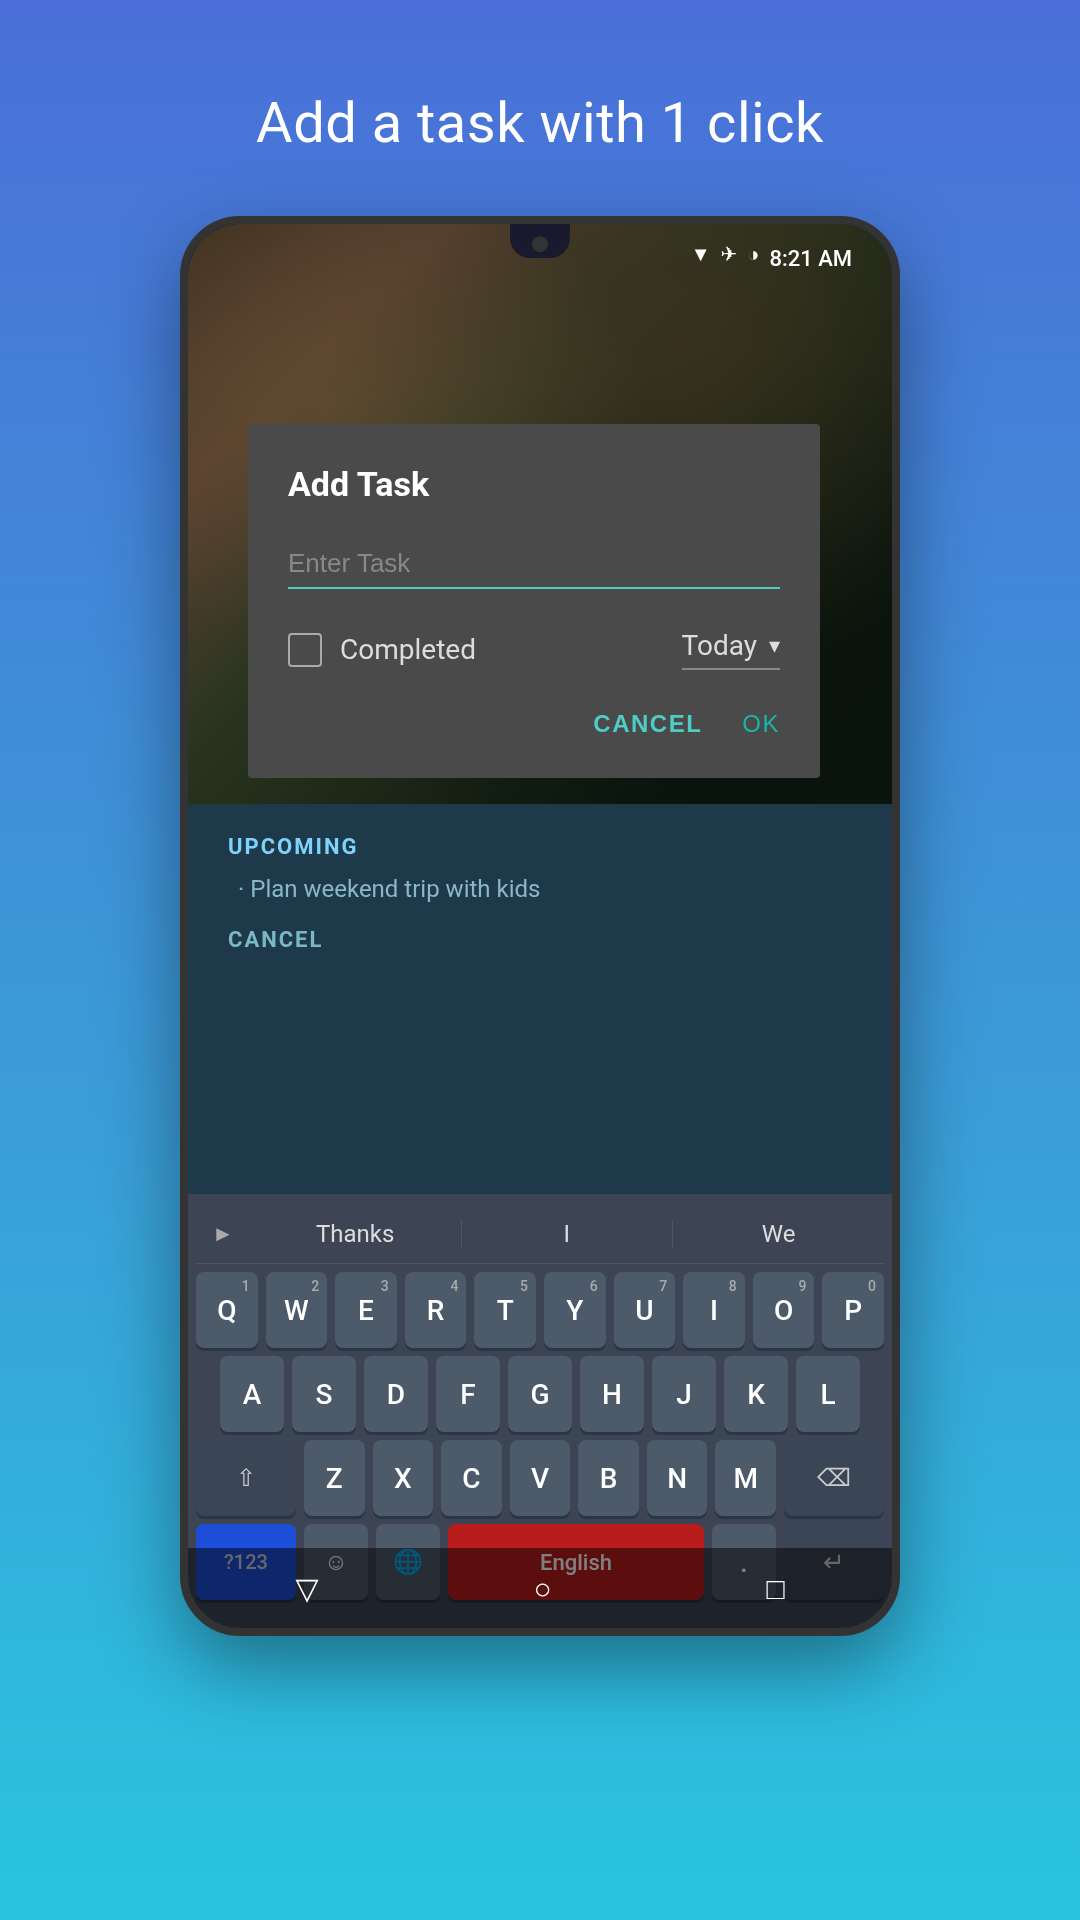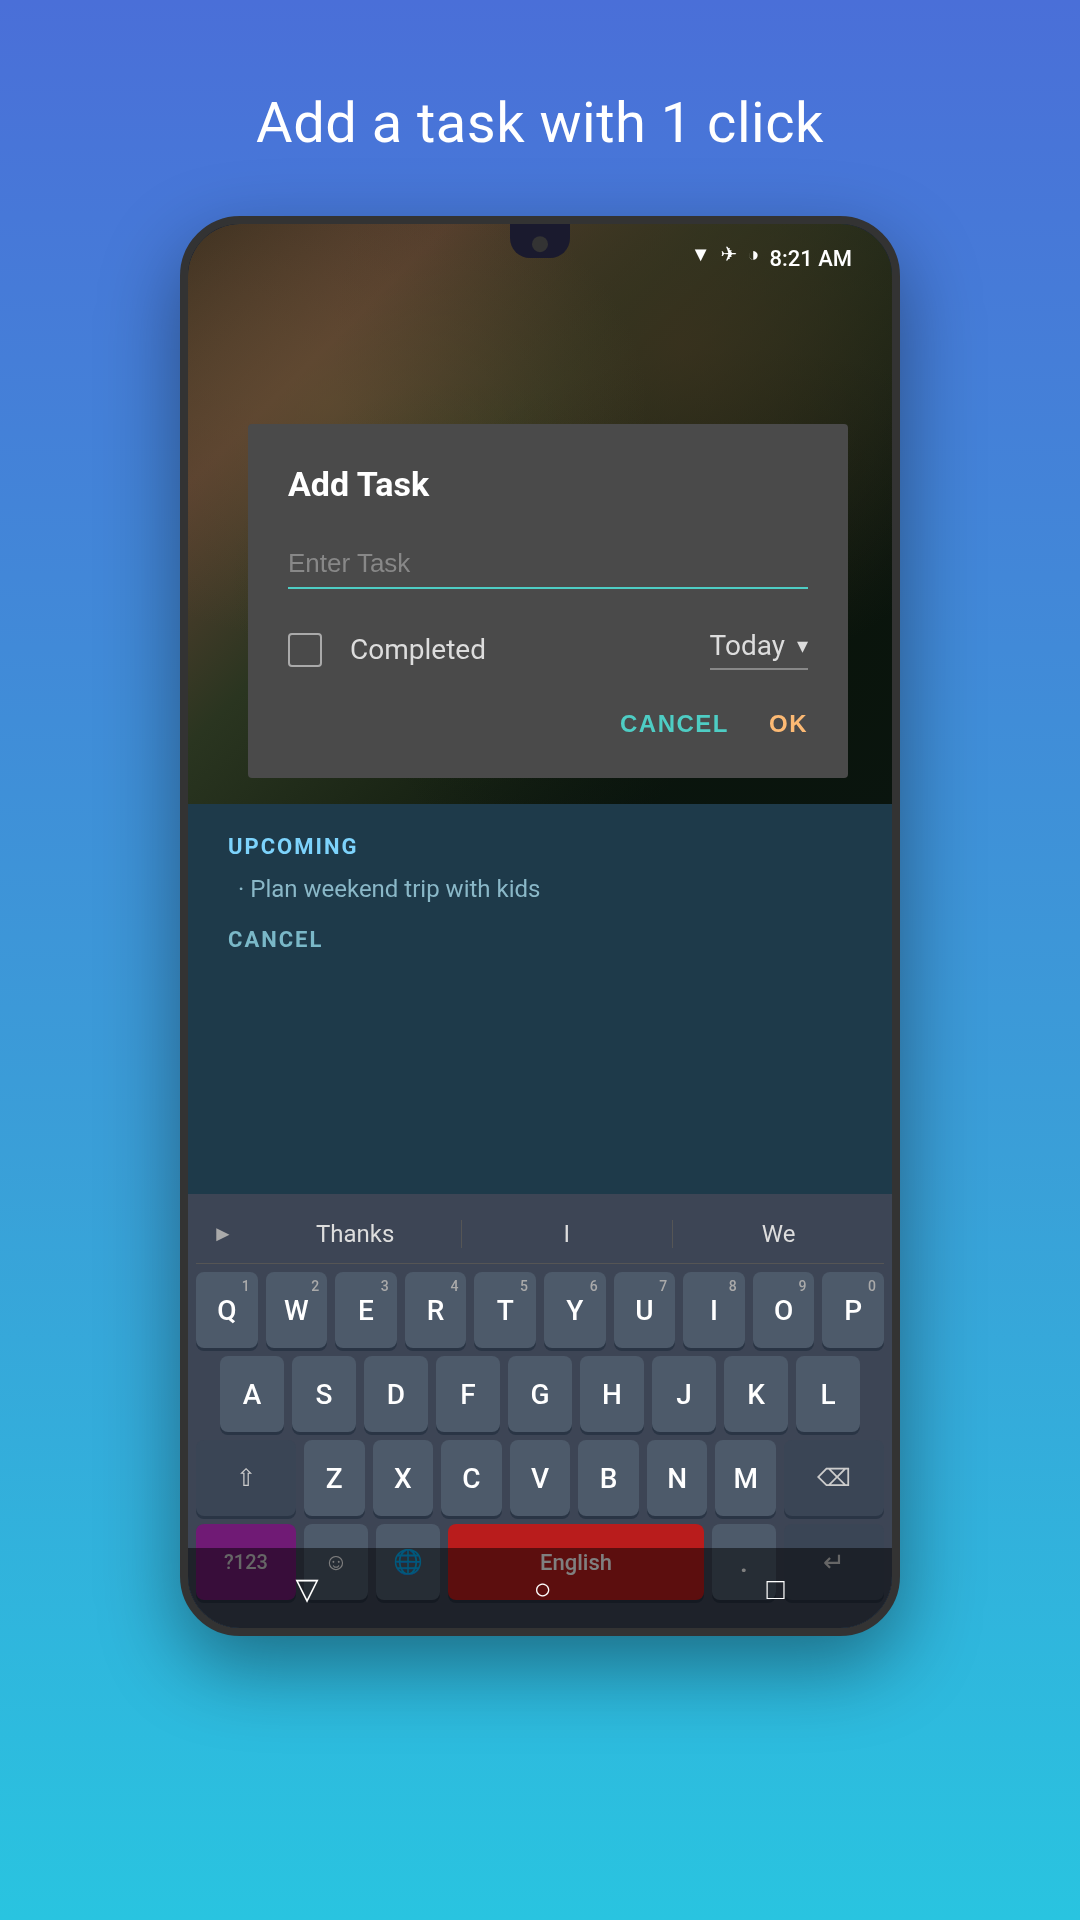--- a/index.html
+++ b/index.html
@@ -142,21 +142,21 @@
         radial-gradient(ellipse at 70% 20%, rgba(60,50,30,0.8) 0%, transparent 50%),
         radial-gradient(ellipse at 40% 60%, rgba(30,50,20,0.7) 0%, transparent 40%),
         radial-gradient(ellipse at 80% 70%, rgba(10,20,10,0.9) 0%, transparent 50%);
     }
 
     
     .dialog-overlay {
       position: absolute;
       top: 200px;
       left: 60px;
-      right: 44px;
+      right: 72px;
       background: #4a4a4a;
       border-radius: 4px;
       padding: 40px;
       z-index: 20;
     }
 
     .dialog-title {
       color: white;
       font-size: 34px;
       font-weight: 700;
@@ -182,21 +182,21 @@
     .dialog-row {
       display: flex;
       align-items: center;
       justify-content: space-between;
       margin-bottom: 40px;
     }
 
     .completed-section {
       display: flex;
       align-items: center;
-      gap: 28px;
+      gap: 18px;
     }
 
     .checkbox {
       width: 34px;
       height: 34px;
       border: 2.5px solid #aaa;
       border-radius: 4px;
       background: transparent;
     }
 
@@ -234,23 +234,23 @@
       font-size: 24px;
       font-weight: 700;
       letter-spacing: 1.5px;
       text-transform: uppercase;
       background: none;
       border: none;
       cursor: pointer;
     }
 
     .btn-ok {
-      color: #fdba74;
+      color: #14b8a6;
       font-size: 24px;
-      font-weight: 700;
+      font-weight: 400;
       letter-spacing: 1.5px;
       text-transform: uppercase;
       background: none;
       border: none;
       cursor: pointer;
     }
 
     
     .app-content {
       position: absolute;
@@ -356,21 +356,21 @@
       flex: 1;
       min-width: 0;
       max-width: 64px;
     }
 
     .key-wide {
       width: 100px;
     }
 
     .key-special {
-      background: #701a75;
+      background: #1d4ed8;
       font-size: 20px;
       color: #ccc;
     }
 
     .key-space {
       flex: 1;
       background: #b91c1c;
     }
 
     .key-shift {

